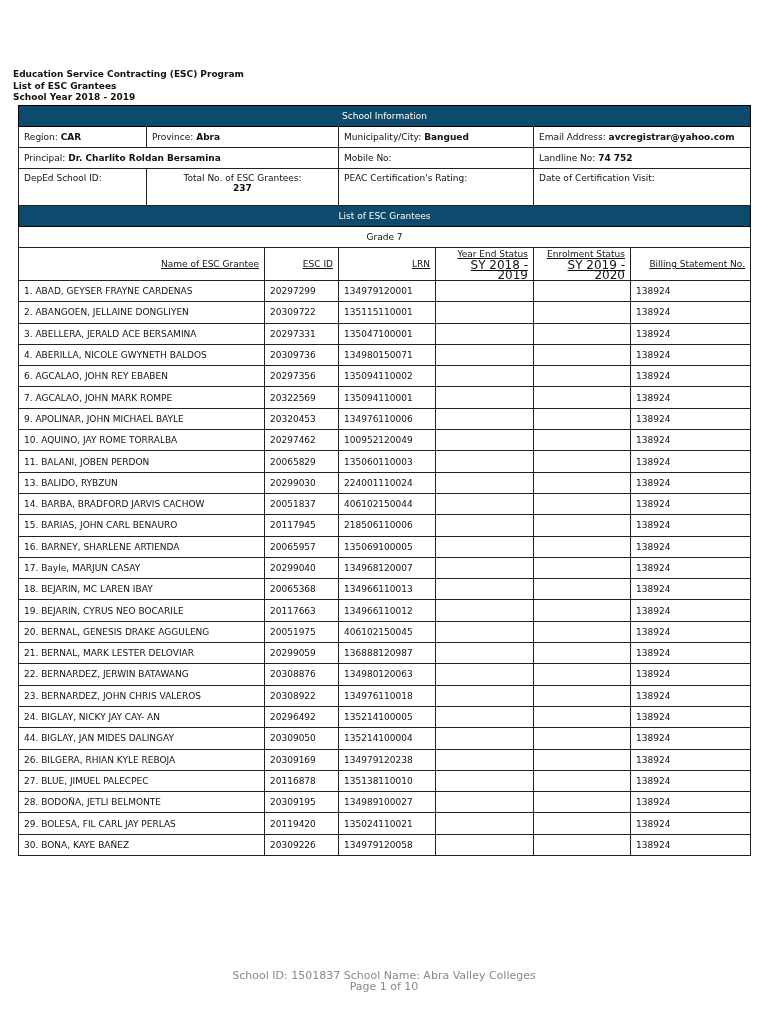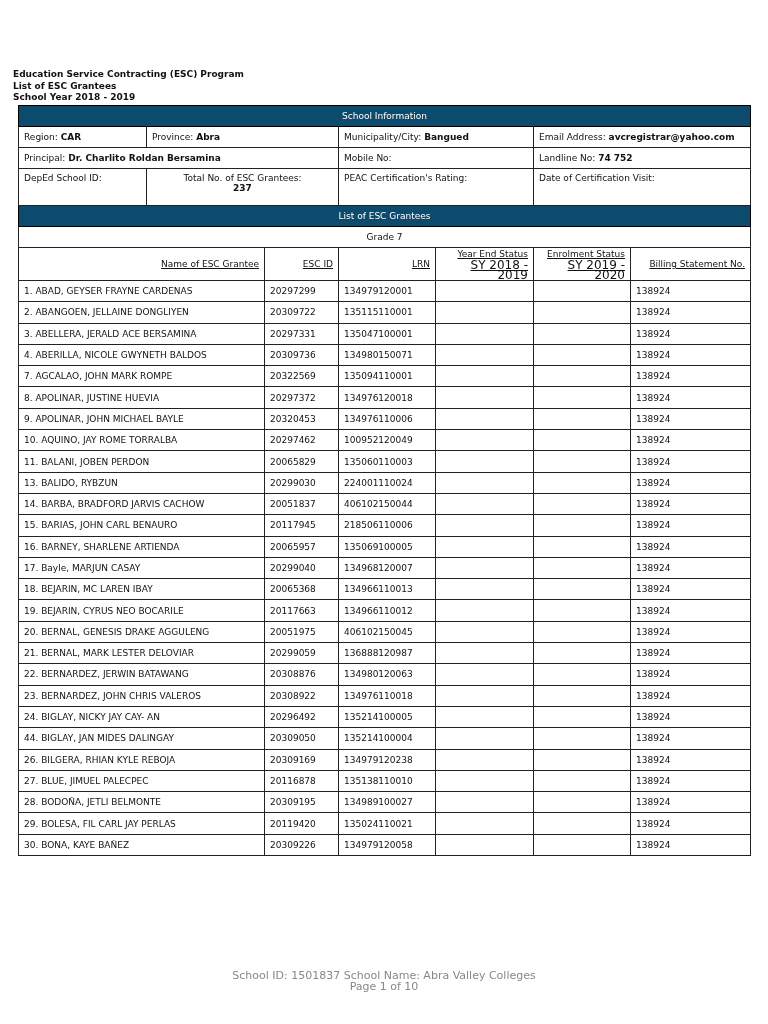--- a/index.html
+++ b/index.html
@@ -118,31 +118,31 @@
       </tr>
       <tr class="row">
         <td colspan="2">4. ABERILLA, NICOLE GWYNETH BALDOS</td>
         <td>20309736</td>
         <td>134980150071</td>
         <td></td>
         <td></td>
         <td>138924</td>
       </tr>
       <tr class="row">
+        <td colspan="2">6. AGCALAO, JOHN REY EBABEN</td>
+        <td>20297356</td>
+        <td>135094110002</td>
+        <td></td>
+        <td></td>
+        <td>138924</td>
+      </tr>
+      <tr class="row">
         <td colspan="2">7. AGCALAO, JOHN MARK ROMPE</td>
         <td>20322569</td>
         <td>135094110001</td>
-        <td></td>
-        <td></td>
-        <td>138924</td>
-      </tr>
-      <tr class="row">
-        <td colspan="2">8. APOLINAR, JUSTINE HUEVIA</td>
-        <td>20297372</td>
-        <td>134976120018</td>
         <td></td>
         <td></td>
         <td>138924</td>
       </tr>
       <tr class="row">
         <td colspan="2">9. APOLINAR, JOHN MICHAEL BAYLE</td>
         <td>20320453</td>
         <td>134976110006</td>
         <td></td>
         <td></td>

